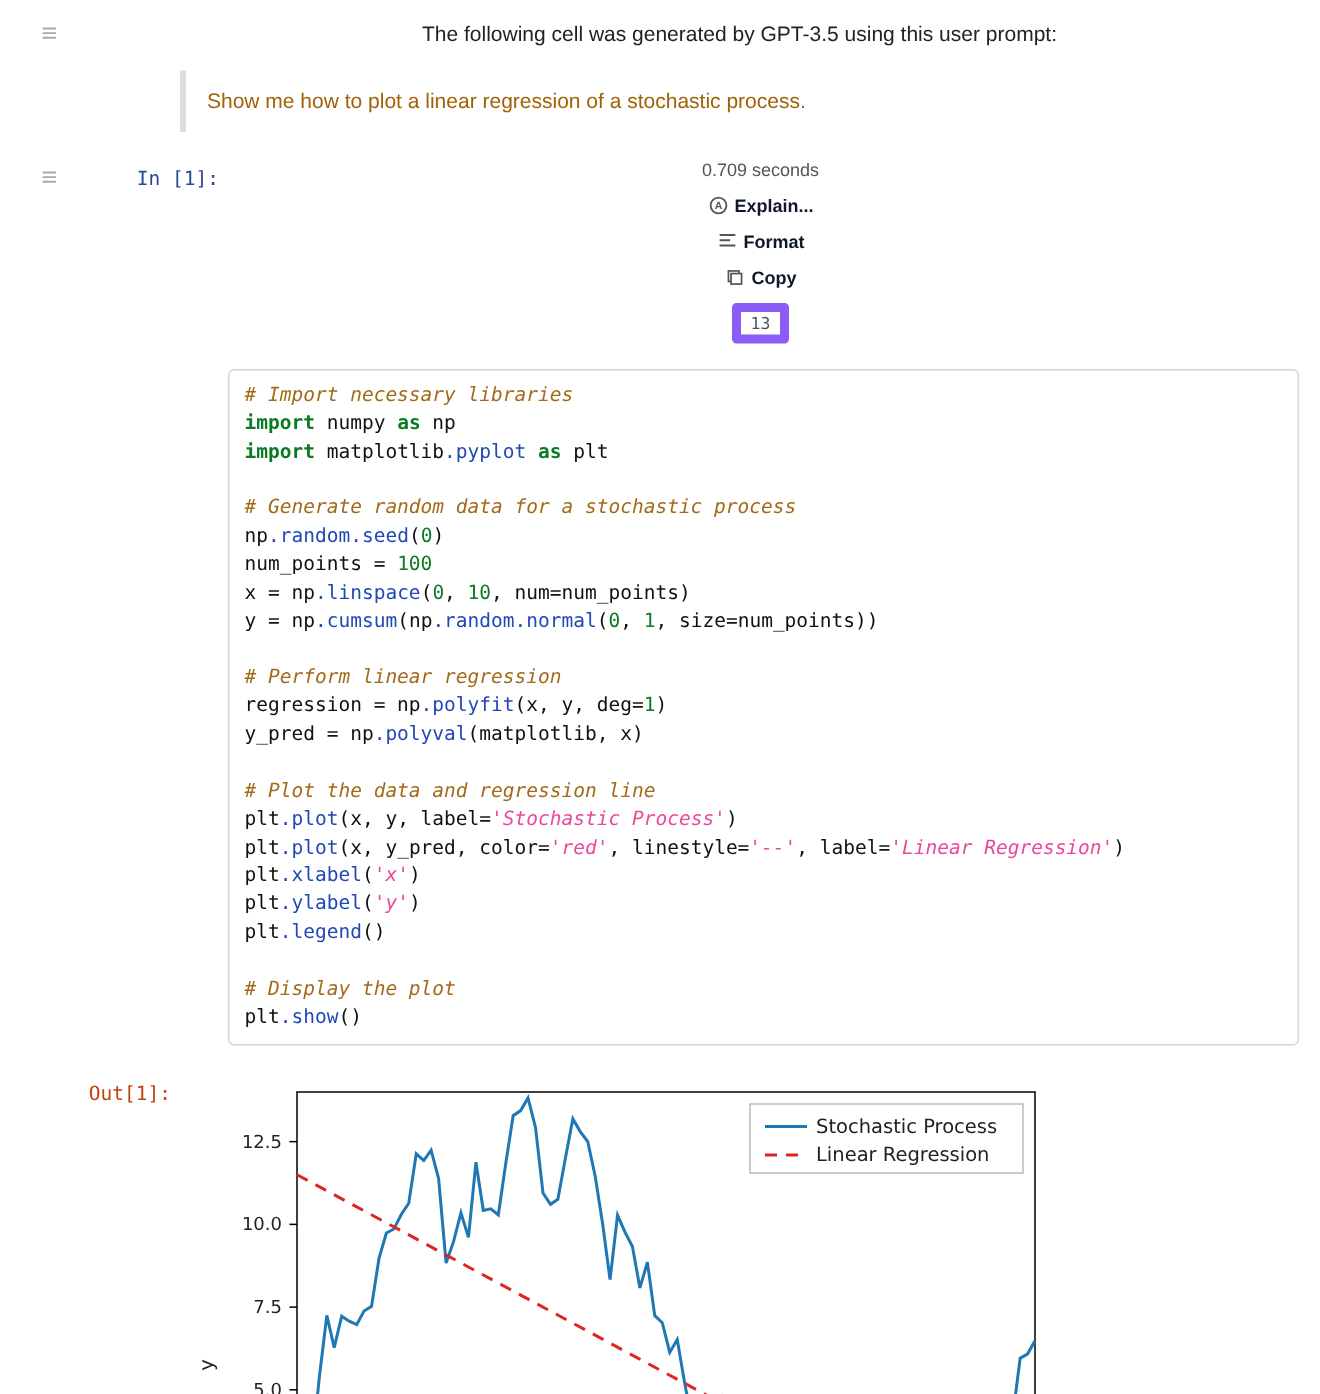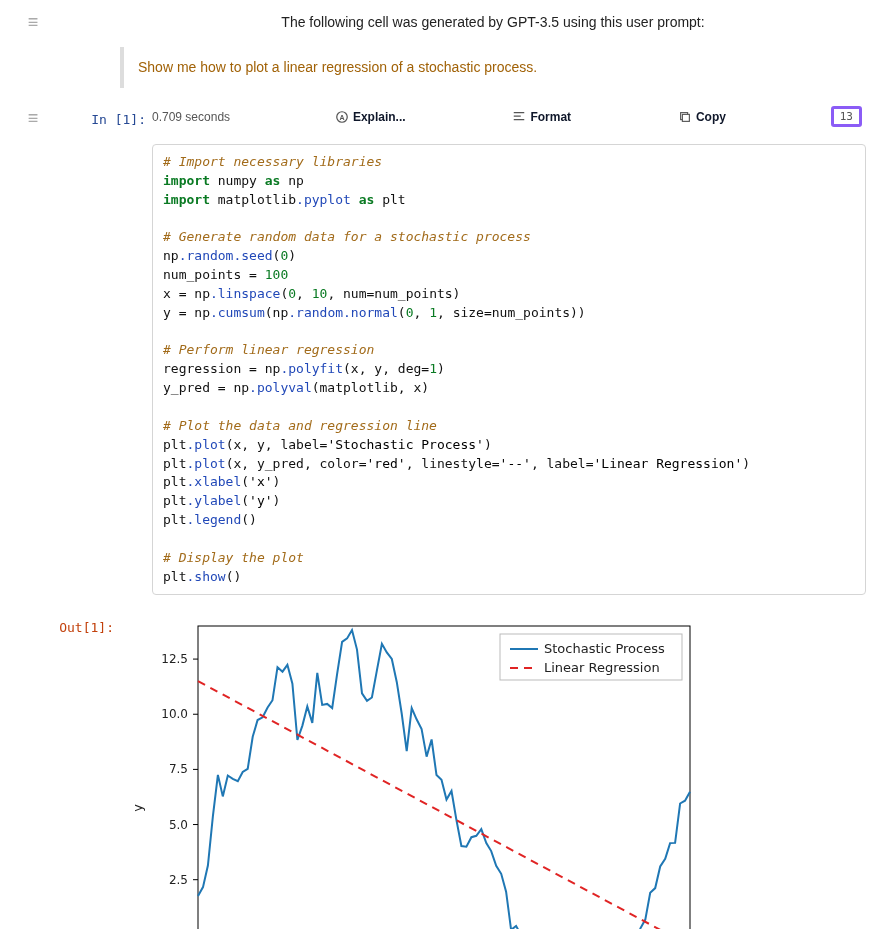--- a/index.html
+++ b/index.html
@@ -32,43 +32,43 @@
   .prompt.out { color: #c2410c; }
   .body { flex: 1 1 auto; min-width: 0; }
   .md-text { padding: 2px 0 6px 0; font-size: 14px; line-height: 1.5; color: #222; text-align: center; }
   .blockquote {
     border-left: 4px solid #ddd;
     margin: 8px 0 12px 0; padding: 10px 14px;
     color: #a16207; font-size: 14px; line-height: 1.5;
   }
   .code-toolbar {
     display: flex; justify-content: space-between; align-items: center;
-    gap: 10px; padding: 0 4px 4px 0; font-size: 12px; color: #555;
+    gap: 10px; padding: 0 4px 4px 0; font-size: 12px; color: #555; flex-direction: column;
   }
   .code-toolbar .tool-btn {
     display: inline-flex; align-items: center; gap: 4px;
     color: #0f172a; cursor: pointer; padding: 0 2px; font-weight: bold;
   }
   .code-toolbar .tool-btn svg { width: 14px; height: 14px; }
   .exec-badge {
-    border: 3px solid #8b5cf6; border-radius: 3px; padding: 1px 6px;
+    border: 6px solid #8b5cf6; border-radius: 3px; padding: 1px 6px;
     font-family: monospace; font-size: 11px; color: #555;
   }
   .code-cell {
     border: 1px solid #d5d5d5; border-radius: 4px;
     padding: 8px 10px; overflow-x: auto; line-height: 1.45;
     font-family: "Menlo","Consolas","DejaVu Sans Mono",monospace;
     font-size: 13px;
   }
   .tok-cm { color: #a26b1a; font-style: italic; }
   .tok-kw { color: #0a7a23; font-weight: bold; }
   .tok-nm { color: #111; }
   .tok-fn { color: #2148b8; }
   .tok-num { color: #0a7a23; }
-  .tok-str { color: #000000; }
+  .tok-str { color: #ec4899; font-style: italic; }
 
   .plot-wrap { padding-top: 6px; }
   .plot-svg { display: block; }
   .axis-line { stroke: #000; stroke-width: 1; fill: none; }
   .tick { stroke: #000; stroke-width: 1; }
   .tick-label { font-size: 12px; fill: #222; font-family: "DejaVu Sans", Arial, sans-serif; }
   .axis-label { font-size: 13px; fill: #222; font-family: "DejaVu Sans", Arial, sans-serif; }
   .series-stoch { stroke: #1f77b4; stroke-width: 2; fill: none; }
   .series-reg { stroke: #e02424; stroke-width: 2; fill: none; stroke-dasharray: 8 6; }
   .legend-box { fill: #fff; stroke: #bbb; }

